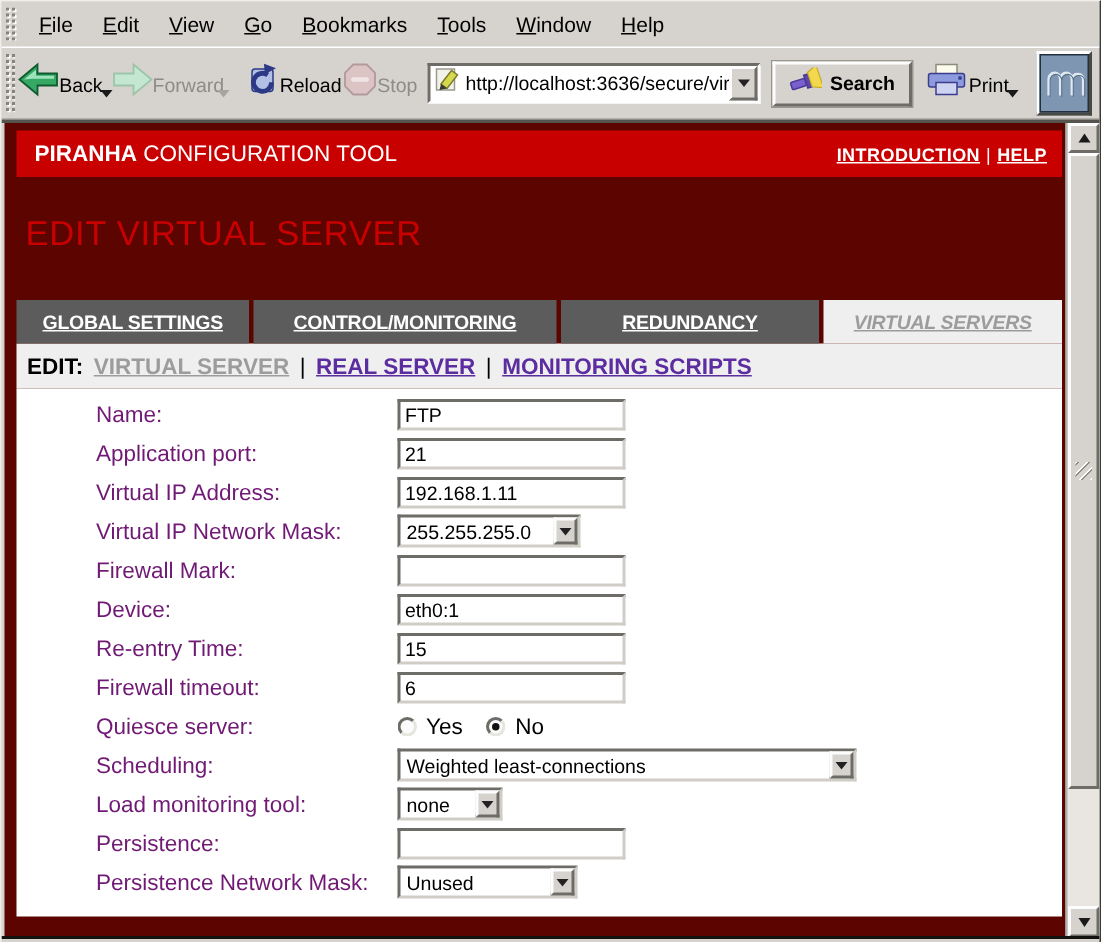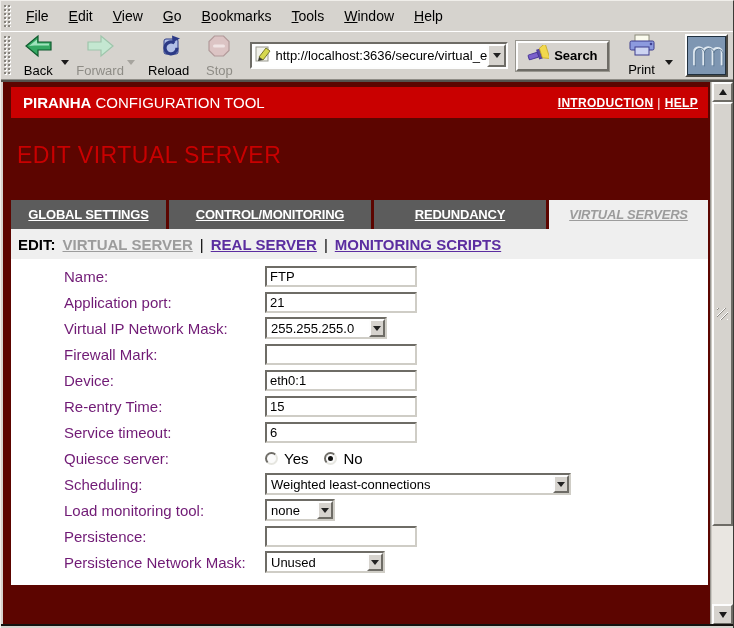--- a/index.html
+++ b/index.html
@@ -16,21 +16,21 @@
     width: 8px; align-self: stretch; margin: 3px 4px 3px 1px;
     background-image: radial-gradient(circle at 1px 1px, #86837c 1px, transparent 1.3px),
                       radial-gradient(circle at 1px 1px, #ffffff 1px, transparent 1.3px);
     background-size: 4px 4px; background-position: 0 0, 1px 1px;
   }
   .menu-item { font-size: 14px; color:#000; padding: 5px 10px; white-space: nowrap; }
   .menu-item .acc { text-decoration: underline; }
   
   .toolbar { height: 49px; display: flex; align-items: center; padding: 1px 5px 1px 2px;
              border-top: 1px solid #ffffff; border-bottom: 1px solid #8e8c86; }
-  .tbtn { display: flex; flex-direction: column; align-items: center; justify-content: center;
+  .tbtn { display: flex; align-items: center; justify-content: center;
           padding: 1px 5px; min-width: 46px; }
   .tbtn .tlabel { font-size: 13px; color:#000; margin-top: 1px; white-space: nowrap; }
   .tbtn.disabled .tlabel { color: #8e8c86; }
   .drop-tri { width:0; height:0; border-left:4px solid transparent; border-right:4px solid transparent;
               border-top:5px solid #1a1a1a; margin: 14px 4px 0 0; }
   .drop-tri.disabled { border-top-color:#a6a49e; }
   .urlbar { display:flex; align-items:center; width: 282px; height: 27px; margin: 0 6px 0 8px;
             background:#fff; border:2px solid; border-color:#6e6c66 #fdfdfd #fdfdfd #6e6c66; }
   .urlbar .uicon { flex: 0 0 18px; margin: 0 2px 0 3px; }
   .urlbar input { flex:1; border:0; outline:0; font-family:"Liberation Sans",sans-serif;
@@ -260,20 +260,24 @@
           <label class="flabel">Name:</label>
           <input class="tinput" value="FTP" style="">
         </div>
 
         <div class="frow">
           <label class="flabel">Application port:</label>
           <input class="tinput" value="21" style="">
         </div>
 
 
+        <div class="frow">
+          <label class="flabel">Virtual IP Address:</label>
+          <input class="tinput" value="192.168.1.11" style="">
+        </div>
 
         <div class="frow">
           <label class="flabel">Virtual IP Network Mask:</label>
           <div class="sel" style="width:122px">
             <span class="sel-text">255.255.255.0</span>
             <span class="sel-btn">
                 <span class="chev"></span>
               </span>
           </div>
         </div>
@@ -287,21 +291,21 @@
           <label class="flabel">Device:</label>
           <input class="tinput" value="eth0:1" style="">
         </div>
 
         <div class="frow">
           <label class="flabel">Re-entry Time:</label>
           <input class="tinput" value="15" style="">
         </div>
 
         <div class="frow">
-          <label class="flabel">Service timeout:</label>
+          <label class="flabel">Firewall timeout:</label>
           <input class="tinput" value="6" style="">
         </div>
 
         <div class="frow">
           <label class="flabel">Quiesce server:</label>
           <div class="radio-group">
             <span class="radio"></span>
             <span class="radio-label">Yes</span>
             <span class="radio checked"></span>
             <span class="radio-label">No</span>

